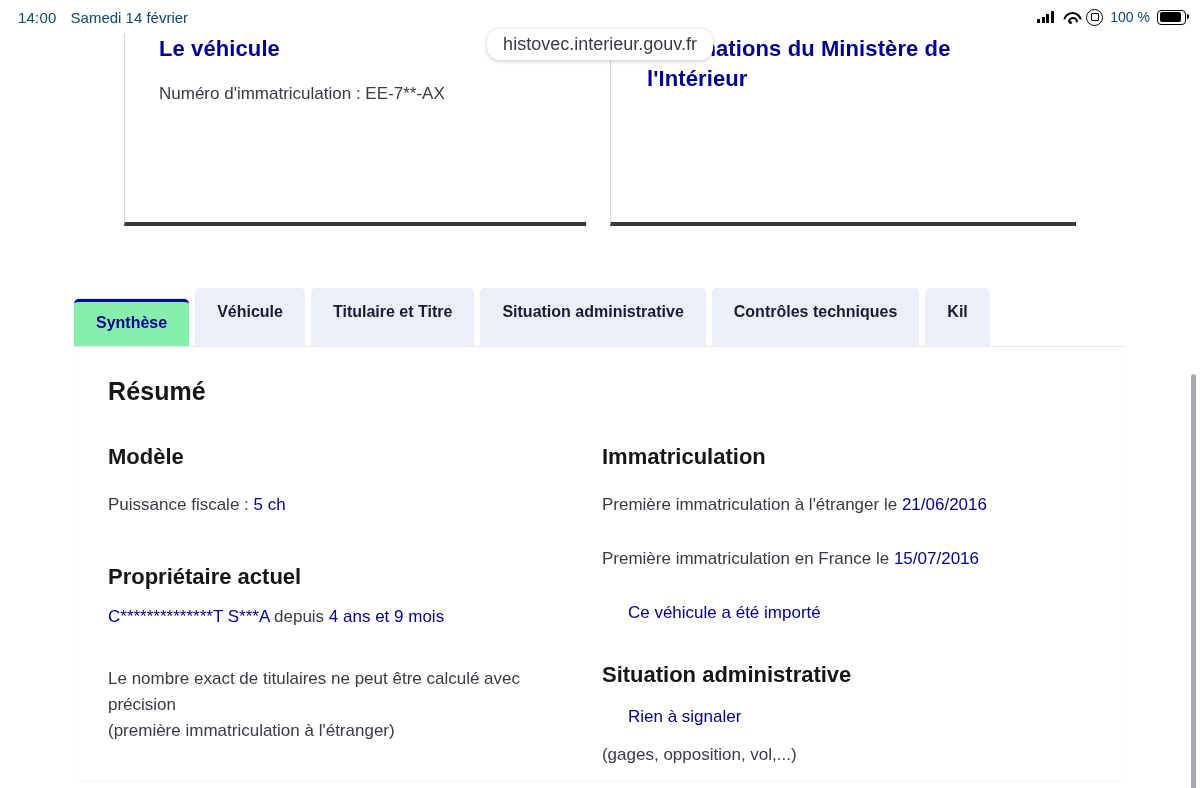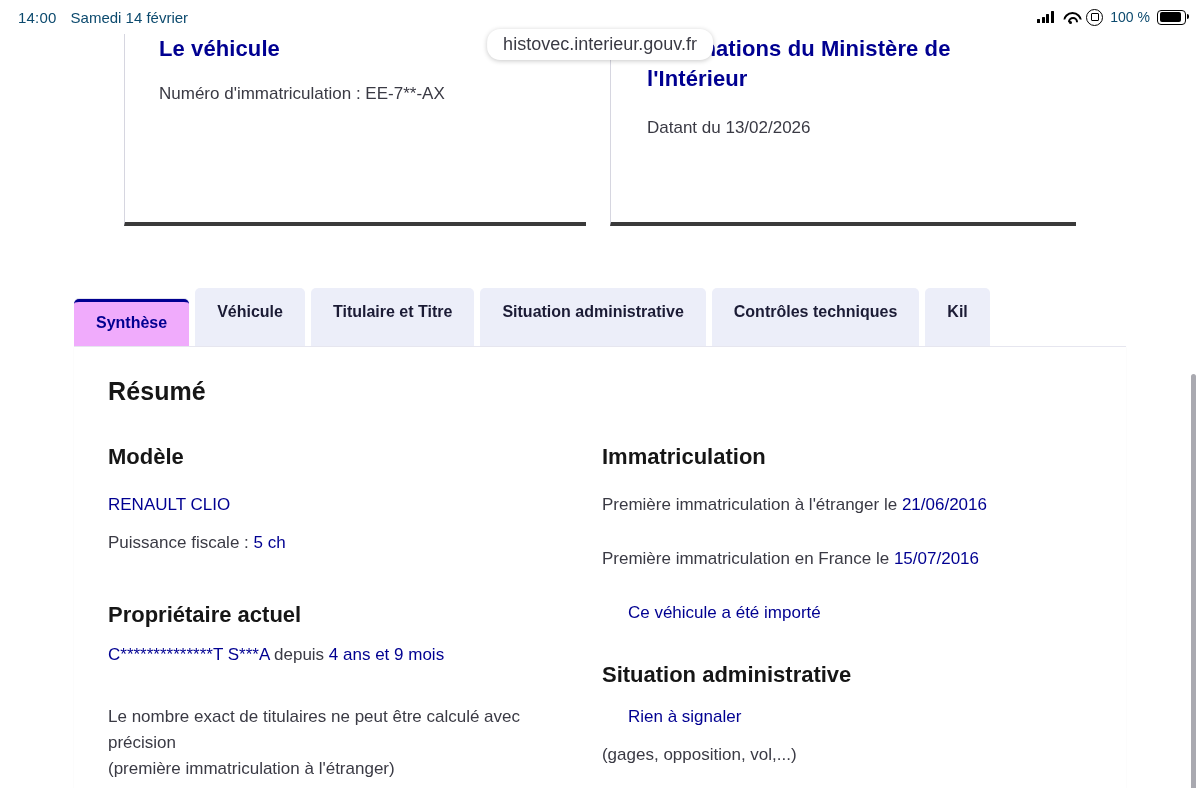--- a/index.html
+++ b/index.html
@@ -207,21 +207,21 @@
     font-size: 16px;
     font-weight: 700;
     padding: 14px 22px 13px;
     border-radius: 5px 5px 0 0;
     white-space: nowrap;
     line-height: 20px;
     box-sizing: border-box;
     height: 58px;
   }
   .tab.active {
-    background: #f0abfc;
+    background: #86efac;
     color: #000091;
     border-top: 3px solid #000091;
     padding-top: 11px;
     height: 47px;
     box-shadow: 0 -1px 0 #e3e3ee;
   }
   .tab.clipped {
     overflow: hidden;
   }
 
@@ -315,44 +315,40 @@
 
 <div class="page">
 
   <div class="cards">
     <div class="card left">
       <h2>Le véhicule</h2>
       <div class="card-line">Numéro d'immatriculation : EE-7**-AX</div>
     </div>
     <div class="card right">
       <h2>Informations du Ministère de l'Intérieur</h2>
-      <div class="card-line">Datant du 13/02/2026</div>
     </div>
   </div>
 
   <div class="tabs">
     <div class="tab active">Synthèse</div>
     <div class="tab">Véhicule</div>
     <div class="tab">Titulaire et Titre</div>
     <div class="tab">Situation administrative</div>
     <div class="tab">Contrôles techniques</div>
     <div class="tab clipped">Kil</div>
   </div>
 
   <div class="panel">
     <h3>Résumé</h3>
 
     <div class="cols">
 
       <div class="col-left">
         <div class="sec-title">Modèle</div>
         <div class="body-txt">
-          <span class="link-blue">RENAULT CLIO</span>
-        </div>
-        <div class="body-txt">
           <span>Puissance fiscale : </span><span class="link-blue">5 ch</span>
         </div>
 
         <div class="sp-34"></div>
         <div class="sec-title">Propriétaire actuel</div>
         <div class="body-txt" style="margin-top:-8px">
           <span class="link-blue">C**************T S***A</span><span> depuis </span><span class="link-blue">4 ans et 9 mois</span>
         </div>
 
         <div class="sp-24"></div>

